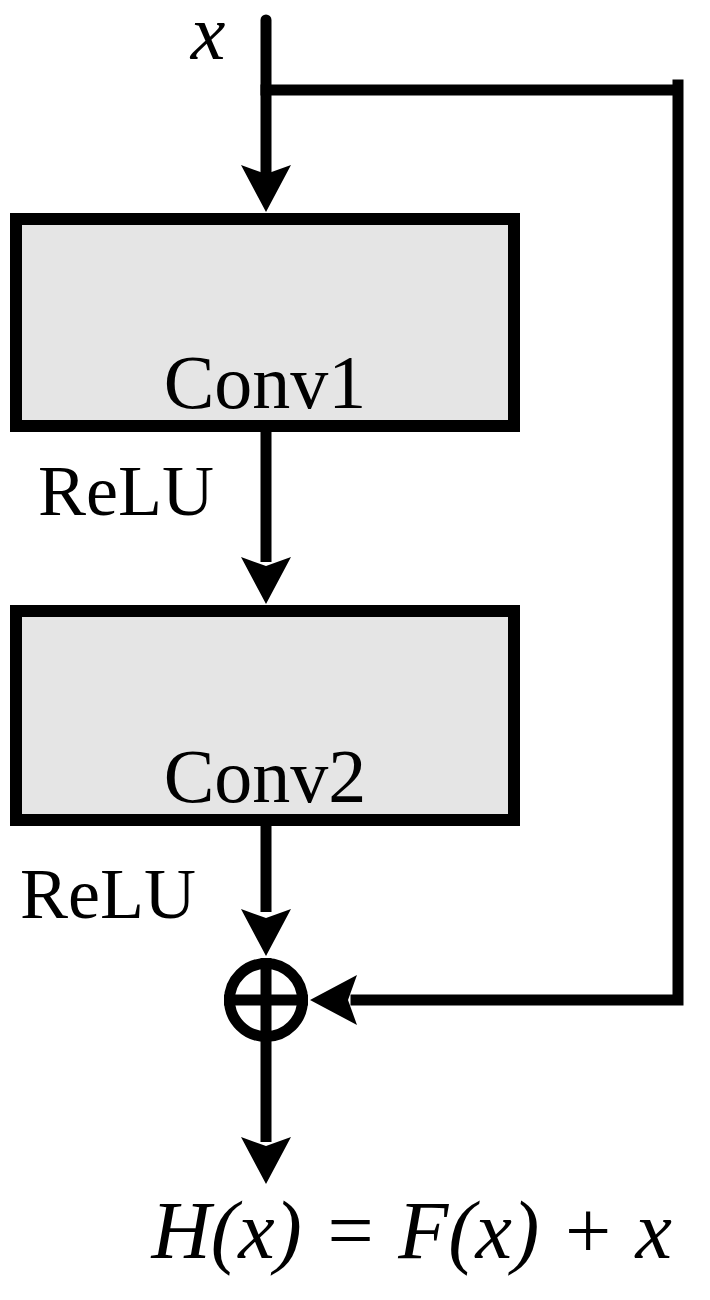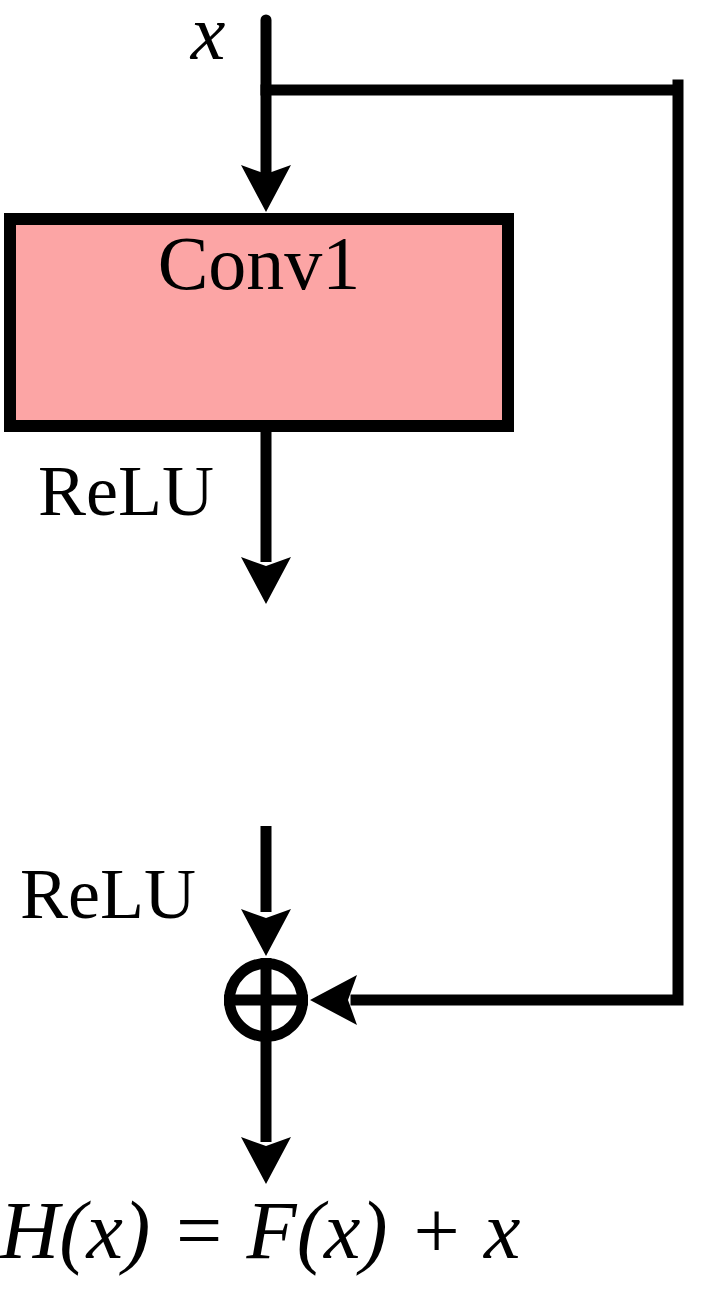--- a/index.html
+++ b/index.html
@@ -18,27 +18,27 @@
   }
   .diagram-svg {
     position: absolute;
     left: 0;
     top: 0;
     width: 710px;
     height: 1300px;
   }
   .box {
     position: absolute;
-    left: 4px;
+    left: 10px;
     width: 510px;
     box-sizing: border-box;
     border: 12px solid #000000;
-    background: #fca5a5;
+    background: #e5e5e5;
     display: flex;
-    align-items: flex-start;
+    align-items: flex-end;
     justify-content: center;
     font-size: 76px;
     line-height: 1;
   }
   .box-conv1 { top: 213px; height: 219px; }
   .box-conv2 { top: 605px; height: 221px; }
   .lbl {
     position: absolute;
     line-height: 1;
     white-space: nowrap;
@@ -56,21 +56,21 @@
   .lbl-fx {
     left: 300px;
     top: 845px;
     font-size: 76px;
     font-style: italic;
   }
   .lbl-formula {
     left: 0;
     top: 1190px;
     width: 672px;
-    text-align: left;
+    text-align: right;
     font-size: 82px;
     font-style: italic;
   }
 </style>
 </head>
 <body>
 
 <div class="canvas">
 
   <svg class="diagram-svg" viewBox="0 0 710 1300" xmlns="http://www.w3.org/2000/svg">
@@ -97,19 +97,22 @@
 
     <g>
       <circle cx="266" cy="1000" r="36.5" fill="#ffffff" stroke="#000000" stroke-width="11"></circle>
       <path d="M266,958 V1042 M224,1000 H308" fill="none" stroke="#000000" stroke-width="11"></path>
     </g>
   </svg>
 
   <div class="box box-conv1">
     <span>Conv1</span>
   </div>
+  <div class="box box-conv2">
+    <span>Conv2</span>
+  </div>
 
   <div class="lbl lbl-x">x</div>
   <div class="lbl lbl-relu1">ReLU</div>
   <div class="lbl lbl-relu2">ReLU</div>
   <div class="lbl lbl-formula">H(x) = F(x) + x</div>
 
 </div>
 
 </body></html>

